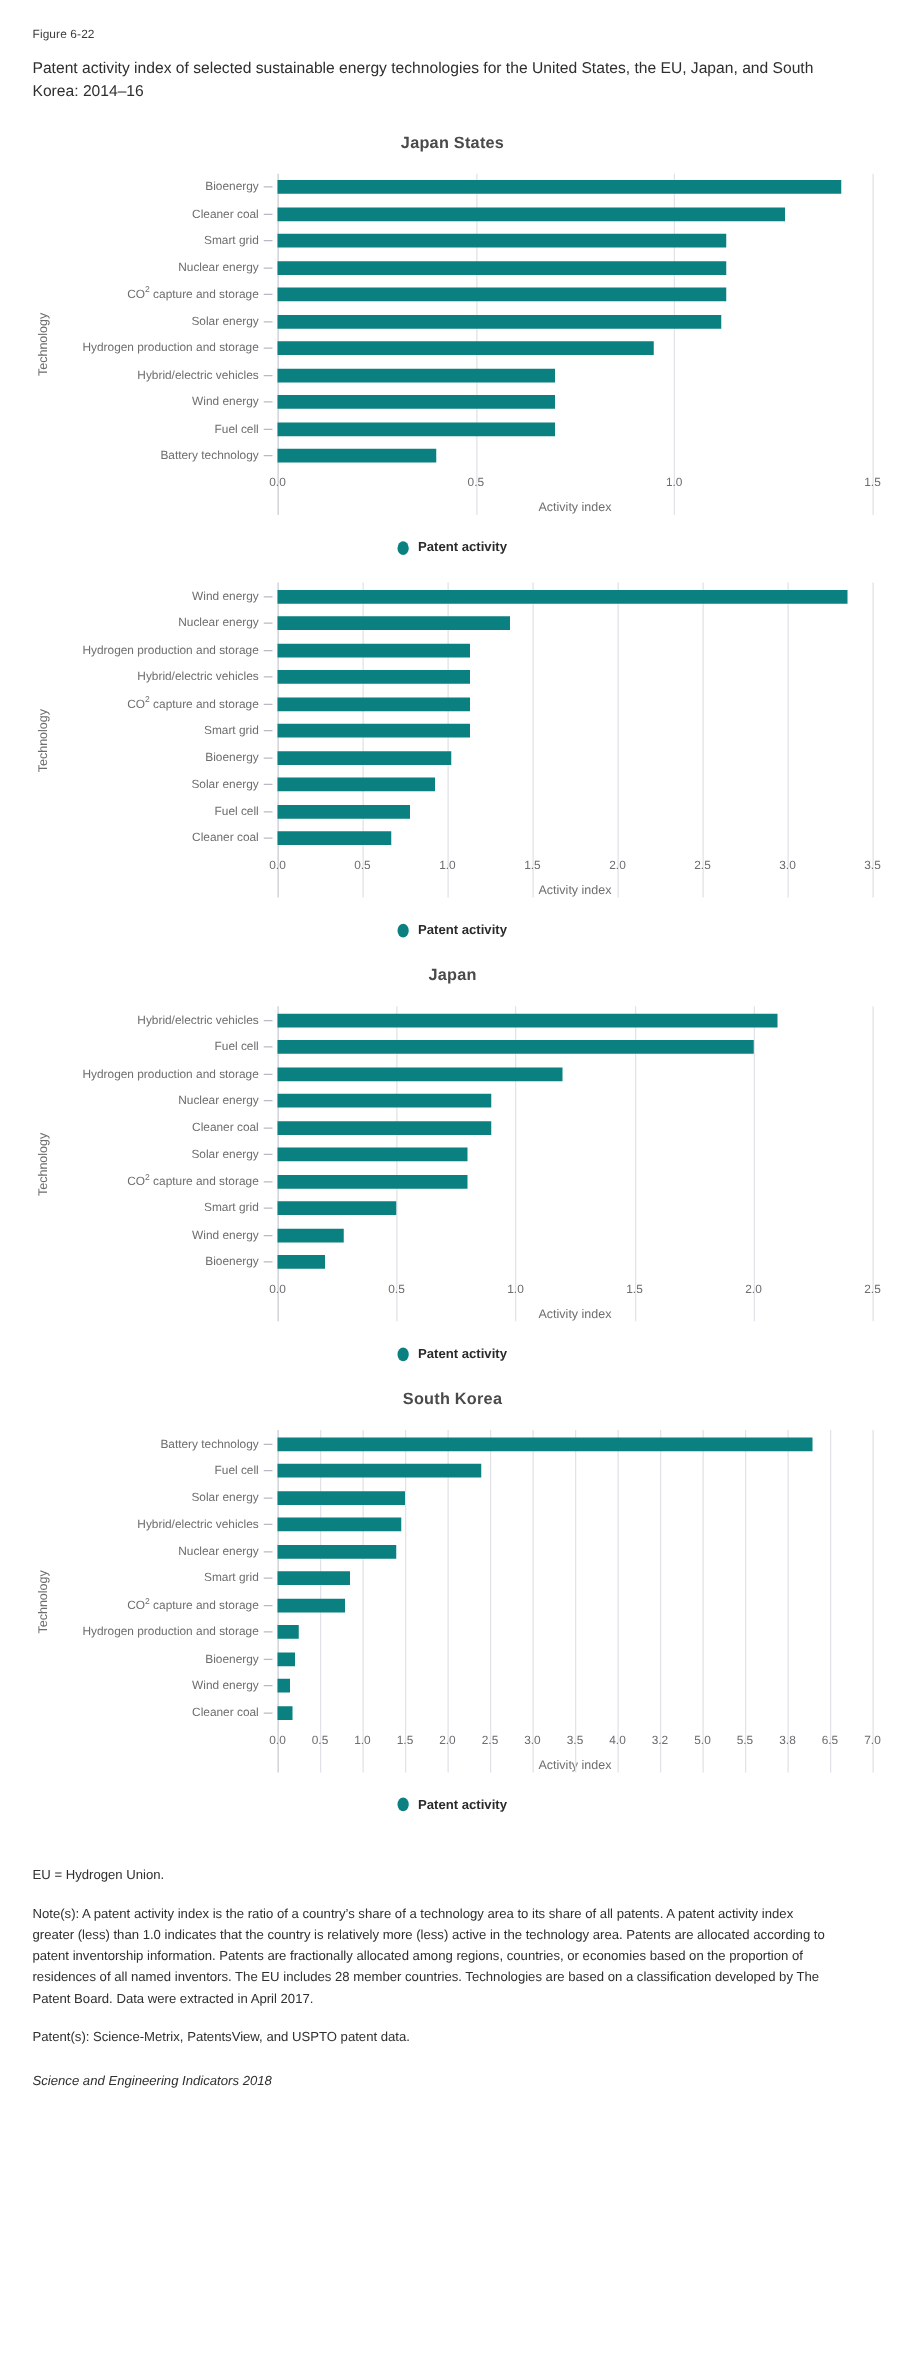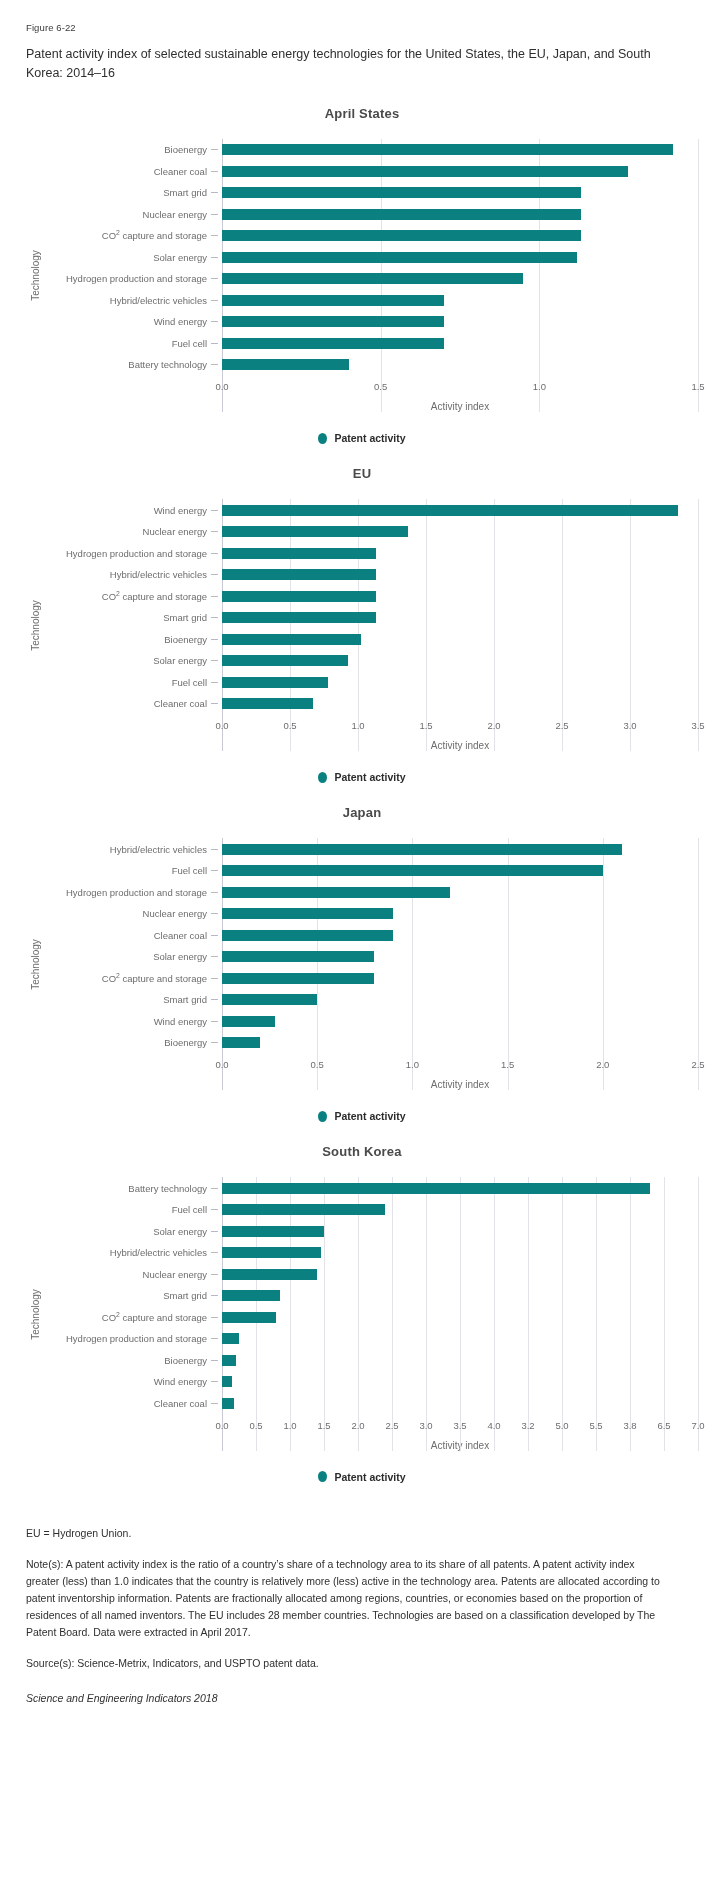--- a/index.html
+++ b/index.html
@@ -192,21 +192,21 @@
 </head>
 <body>
 
 <div class="page">
 
   <div class="fig-number">Figure 6-22</div>
   <div class="fig-title">Patent activity index of selected sustainable energy technologies for the United States, the EU, Japan, and South Korea: 2014–16</div>
 
   <div id="charts-container">
       <div class="chart-block">
-        <div class="chart-title">April States</div>
+        <div class="chart-title">Japan States</div>
         <div class="plot-wrap">
           <div class="y-axis-title">
             <span>Technology</span>
           </div>
           <div class="cat-col">
             <div class="cat-cell" style="height: 21.5px;">
               <span>Bioenergy</span>
               <span class="cat-tick"></span>
             </div>
             <div class="cat-cell" style="height: 21.5px;">
@@ -300,21 +300,20 @@
             </div>
             <div class="x-axis-title">Activity index</div>
           </div>
         </div>
         <div class="legend">
           <span class="legend-dot" style="background: rgb(11, 128, 128);"></span>
           <span class="legend-label">Patent activity</span>
         </div>
       </div>
       <div class="chart-block">
-        <div class="chart-title">EU</div>
         <div class="plot-wrap">
           <div class="y-axis-title">
             <span>Technology</span>
           </div>
           <div class="cat-col">
             <div class="cat-cell" style="height: 21.5px;">
               <span>Wind energy</span>
               <span class="cat-tick"></span>
             </div>
             <div class="cat-cell" style="height: 21.5px;">
@@ -648,17 +647,17 @@
         <div class="legend">
           <span class="legend-dot" style="background: rgb(11, 128, 128);"></span>
           <span class="legend-label">Patent activity</span>
         </div>
       </div>
     </div>
 
   <div class="footer">
     <p>EU = Hydrogen Union.</p>
     <p>Note(s): A patent activity index is the ratio of a country’s share of a technology area to its share of all patents. A patent activity index greater (less) than 1.0 indicates that the country is relatively more (less) active in the technology area. Patents are allocated according to patent inventorship information. Patents are fractionally allocated among regions, countries, or economies based on the proportion of residences of all named inventors. The EU includes 28 member countries. Technologies are based on a classification developed by The Patent Board. Data were extracted in April 2017.</p>
-    <p class="source-line">Source(s): Science-Metrix, Indicators, and USPTO patent data.</p>
+    <p class="source-line">Patent(s): Science-Metrix, PatentsView, and USPTO patent data.</p>
     <p class="indicators">Science and Engineering Indicators 2018</p>
   </div>
 
 </div>
 
 </body></html>

